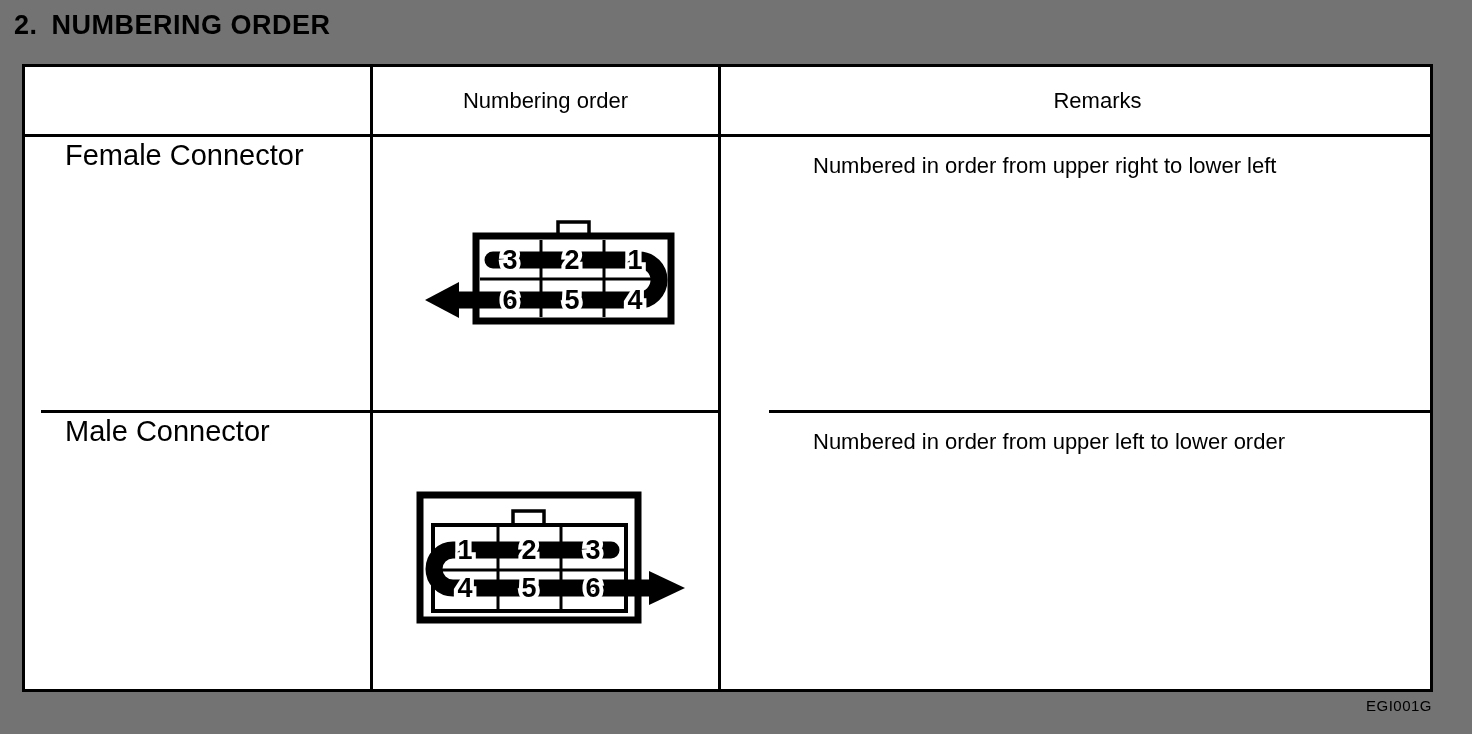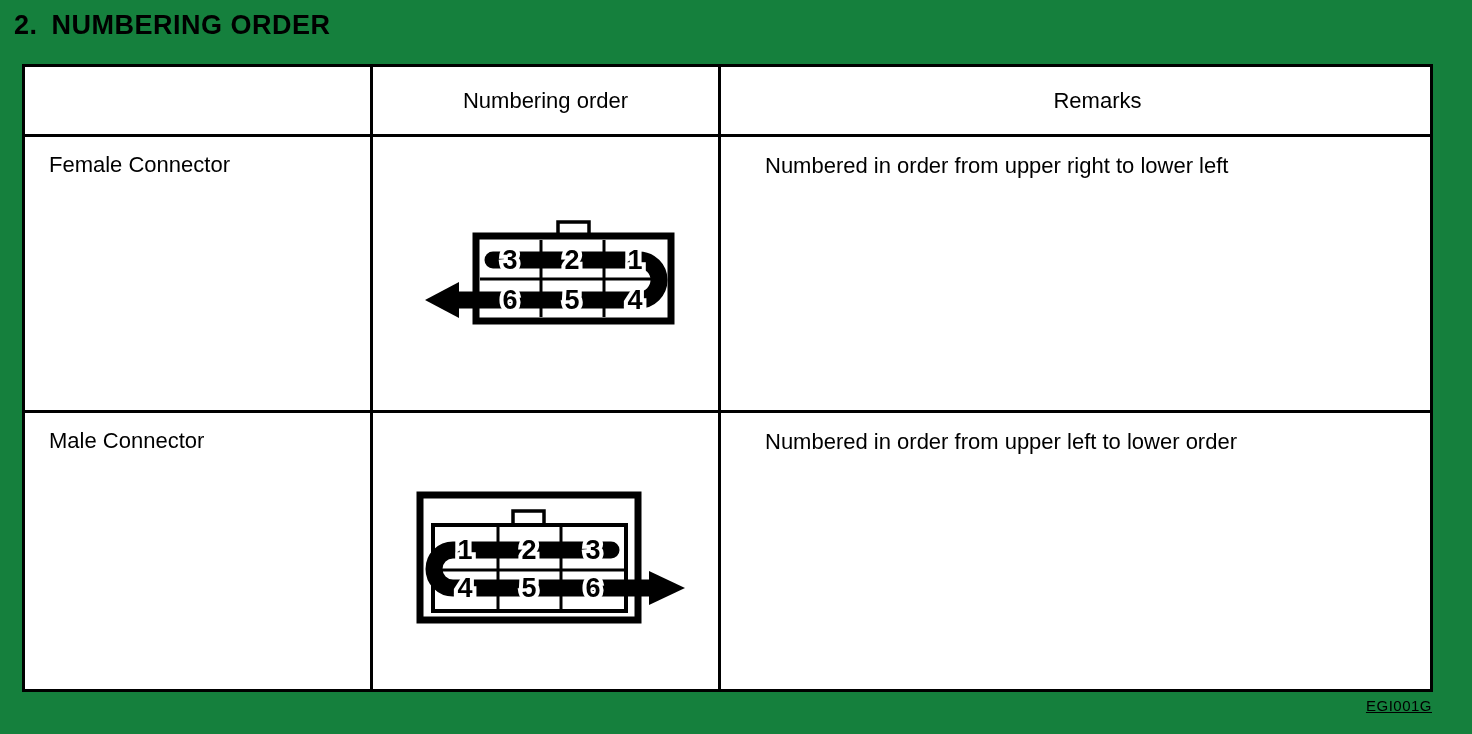--- a/index.html
+++ b/index.html
@@ -6,21 +6,21 @@
     margin: 0;
     padding: 0;
     background: #ffffff;
     font-family: "Liberation Sans", sans-serif;
     color: #000000;
   }
   .page {
     position: relative;
     width: 1472px;
     height: 734px;
-    background: #15803d;
+    background: #737373;
     overflow: hidden;
   }
   .doc-title {
     position: absolute;
     left: 14px;
     top: 10px;
     font-size: 27px;
     font-weight: bold;
     letter-spacing: 0.5px;
     white-space: nowrap;
@@ -48,41 +48,42 @@
   }
   .cell.last-col { border-right: none; padding-left: 44px; }
   .cell.last-row { border-bottom: none; }
   .header-cell {
     display: flex;
     align-items: center;
     justify-content: center;
     font-size: 22px;
   }
   .label-cell {
-    padding: 15px 0 0 24px;
-    font-size: 22px;
+    padding: 2px 0 0 24px;
+    font-size: 29px;
+    margin-left: 16px;
   }
   .remark-cell {
     padding: 16px 10px 0 32px;
     font-size: 22px;
+    margin-left: 48px;
   }
   .diagram-cell svg {
     position: absolute;
     left: 0;
     top: 0;
     display: block;
     overflow: visible;
   }
   .figure-code {
     position: absolute;
     right: 40px;
     top: 697px;
     font-size: 15px;
     letter-spacing: 0.5px;
-    text-decoration: underline;
   }
   .pin-num {
     font-family: "Liberation Sans", sans-serif;
     font-size: 27px;
     font-weight: bold;
     fill: #000;
     stroke: #fff;
     stroke-width: 8px;
     paint-order: stroke;
     text-anchor: middle;

